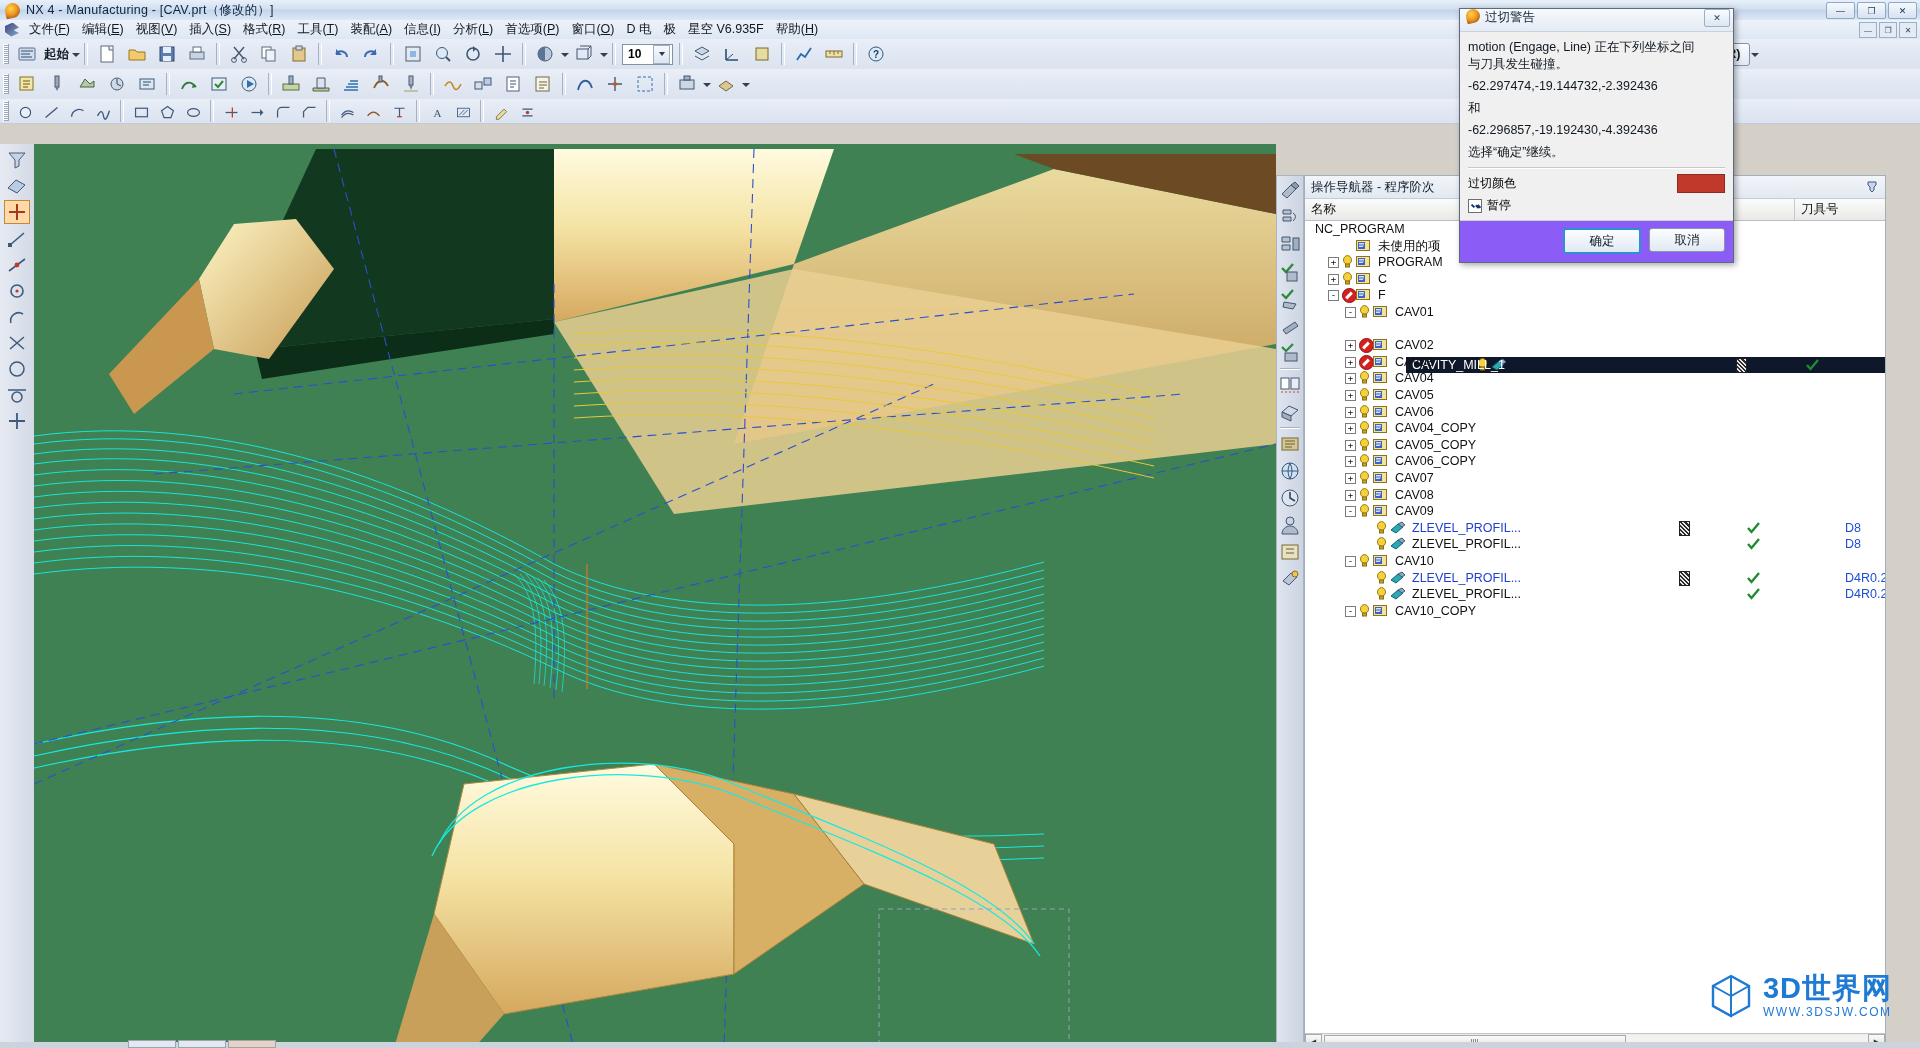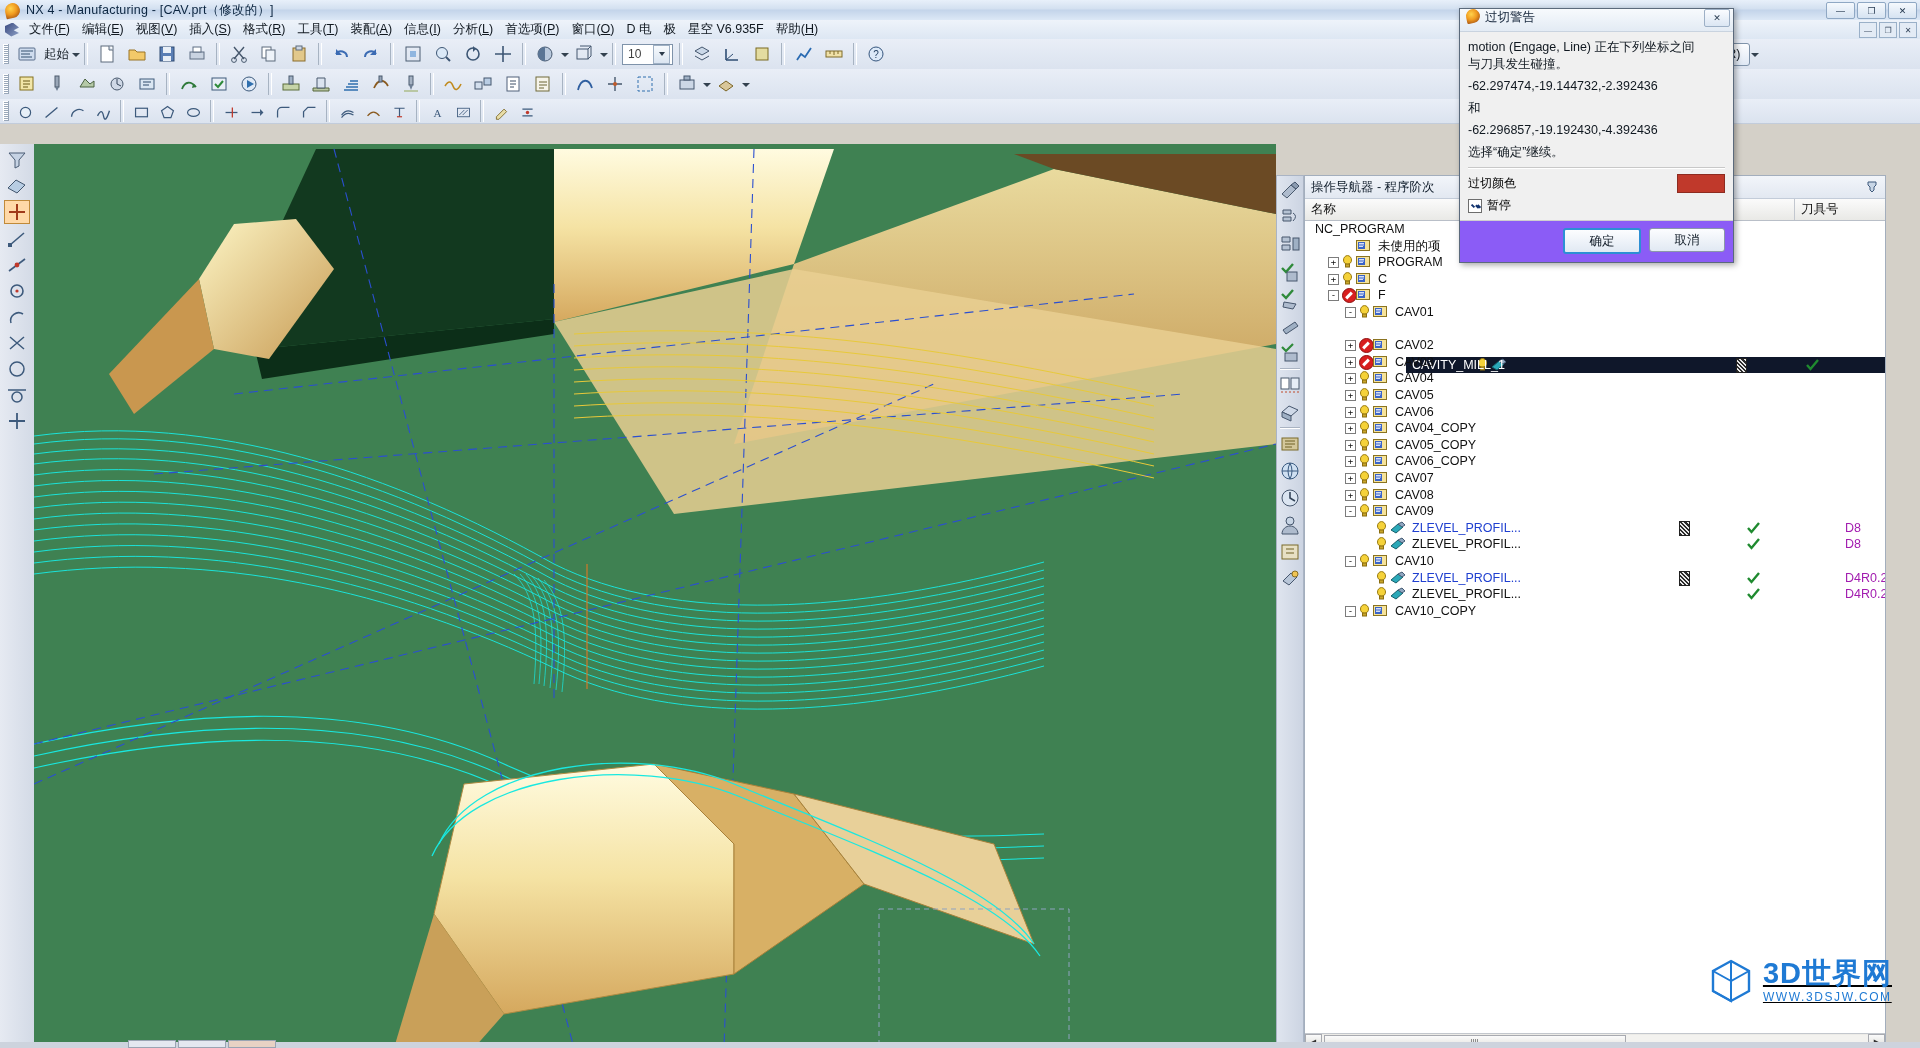--- a/index.html
+++ b/index.html
@@ -31,37 +31,37 @@
   .menu-item{padding:1px 6px;font-size:12.5px;color:#101820;white-space:nowrap;}
   .menu-item u{text-decoration:underline;}
   .mb-btns{position:absolute;right:3px;top:2px;display:flex;gap:2px;}
   .mb-btn{width:16px;height:14px;border:1px solid #9ab0c8;background:#e3ebf5;
     font-size:8px;display:flex;align-items:center;justify-content:center;color:#35465c;}
 
   
   .tbrow{position:absolute;left:0;width:1920px;
     background:linear-gradient(to bottom,#e9eef7,#dbe3ef);
     border-bottom:1px solid #c2ccdb;display:flex;align-items:center;}
-  #tb1{top:39px;height:30px;}
+  #tb1{top:39px;height:30px;font-weight:bold;}
   #tb2{top:69px;height:30px;}
   #tb3{top:99px;height:24px;}
   .grip{width:4px;height:20px;margin:0 3px;flex:0 0 auto;
     background:repeating-linear-gradient(to bottom,#ffffff 0 1px,#9aa8ba 1px 2px);
     border-left:1px solid #fff;border-right:1px solid #98a6b8;}
   .tbtn{width:26px;height:26px;margin:0 1px;flex:0 0 auto;position:relative;
     border:1px solid transparent;border-radius:2px;}
   .tbtn.sm{width:22px;height:20px;}
   .ico{position:absolute;left:3px;top:3px;width:20px;height:20px;}
   .caret{width:9px;height:22px;flex:0 0 auto;position:relative;}
   .caret:after{content:"";position:absolute;left:1px;top:10px;
     border-left:4px solid transparent;border-right:4px solid transparent;border-top:4px solid #33414f;}
   .sep{width:2px;height:22px;margin:0 4px;flex:0 0 auto;
     border-left:1px solid #a7b3c2;border-right:1px solid #ffffff;}
   .combo{height:19px;min-width:42px;border:1px solid #7f93aa;background:#fff;
-    display:flex;align-items:center;padding:0 2px 0 5px;margin:0 2px;font-size:12px;color:#404040;}
+    display:flex;align-items:center;padding:0 2px 0 5px;margin:0 2px;font-size:12px;color:#000000;}
   .combo .arw{width:15px;height:17px;margin-left:auto;
     background:linear-gradient(to bottom,#f7fafd,#dbe5f1);border:1px solid #9fb0c4;
     display:flex;align-items:center;justify-content:center;}
   .combo .arw:after{content:"";border-left:3.5px solid transparent;
     border-right:3.5px solid transparent;border-top:4px solid #2b3a4a;}
   .pushbtn{height:21px;border:1px solid #7f93aa;border-radius:3px;
     background:linear-gradient(to bottom,#fcfdff,#dfe8f4);padding:0 9px;
     display:flex;align-items:center;font-size:12.5px;color:#101820;margin-left:2px;}
 
   
@@ -107,21 +107,21 @@
     background:#d81f1f;border:1px solid #8e0f0f;position:relative;}
   .noentry:after{content:"";position:absolute;left:1.5px;top:5px;width:8px;height:3px;
     background:#fff;transform:rotate(-45deg);}
   .lbl{margin-left:4px;}
   .lbl.blue{color:#1f3fd0;}
   .trow.selected .lbl.blue{color:#fff;}
   .toolglyph{position:absolute;width:9px;height:13px;
     background:repeating-linear-gradient(45deg,#2b2b2b 0 1.5px,#e8e8e8 1.5px 3px);
     border:1px solid #202020;}
   .ckm{position:absolute;width:13px;height:12px;}
-  .tcell{position:absolute;font-size:12.5px;color:#a21caf;}
+  .tcell{position:absolute;font-size:12.5px;color:#1d4ed8;}
 
   
   .nav-hscroll{height:15px;background:#eceaе6;background:#ecebe7;
     border-top:1px solid #c3c7cd;display:flex;align-items:center;}
   .hs-btn{width:15px;height:13px;background:linear-gradient(to bottom,#fafafa,#dcdcd8);
     border:1px solid #a8aab0;display:flex;align-items:center;justify-content:center;font-size:7px;color:#333;}
   .hs-track{flex:1;height:13px;background:#f3f2ef;position:relative;}
   .hs-thumb{position:absolute;left:2px;top:0;width:300px;height:13px;
     background:linear-gradient(to bottom,#fbfbfb,#dedcd7);border:1px solid #a8aab0;}
   .hs-grip{position:absolute;left:50%;top:3px;width:8px;height:7px;transform:translateX(-50%);
@@ -151,21 +151,21 @@
     background:#11326e;transform:rotate(45deg);box-shadow:3.5px -2.5px 0 0 #11326e,
       4.5px -4px 0 0 #11326e;}
   .dlg-foot{border-top:1px solid #cfcfcf;padding:7px 8px 8px 8px;display:flex;
     justify-content:flex-end;gap:8px;background:#8b5cf6;}
   .dbtn{min-width:50px;height:22px;padding:0 12px;border:1px solid #8b98a8;border-radius:3px;
     background:linear-gradient(to bottom,#fcfdff,#e1e9f3);font-size:12.5px;color:#0f1a26;
     display:flex;align-items:center;justify-content:center;}
   .dbtn.primary{border:2px solid #2d8fd4;}
 
   
-  .wm{position:absolute;right:28px;bottom:44px;display:flex;align-items:center;gap:9px;z-index:20;text-decoration:underline;}
+  .wm{position:absolute;right:28px;bottom:29px;display:flex;align-items:center;gap:9px;z-index:20;}
   .wm-cube{width:46px;height:46px;position:relative;}
   .wm-txt{display:flex;flex-direction:column;line-height:1;}
   .wm-main{font-size:29px;font-weight:bold;color:#1f7ad4;letter-spacing:1px;}
   .wm-sub{font-size:12px;color:#1f7ad4;letter-spacing:1.6px;margin-top:3px;}
 
   
   .taskstrip{position:absolute;left:0;bottom:0;width:1920px;height:6px;background:#cdd3dd;}
   .tsitem{position:absolute;bottom:0;height:6px;border:1px solid #9aa4b3;background:#e4e8f0;}
 </style>
 </head>

